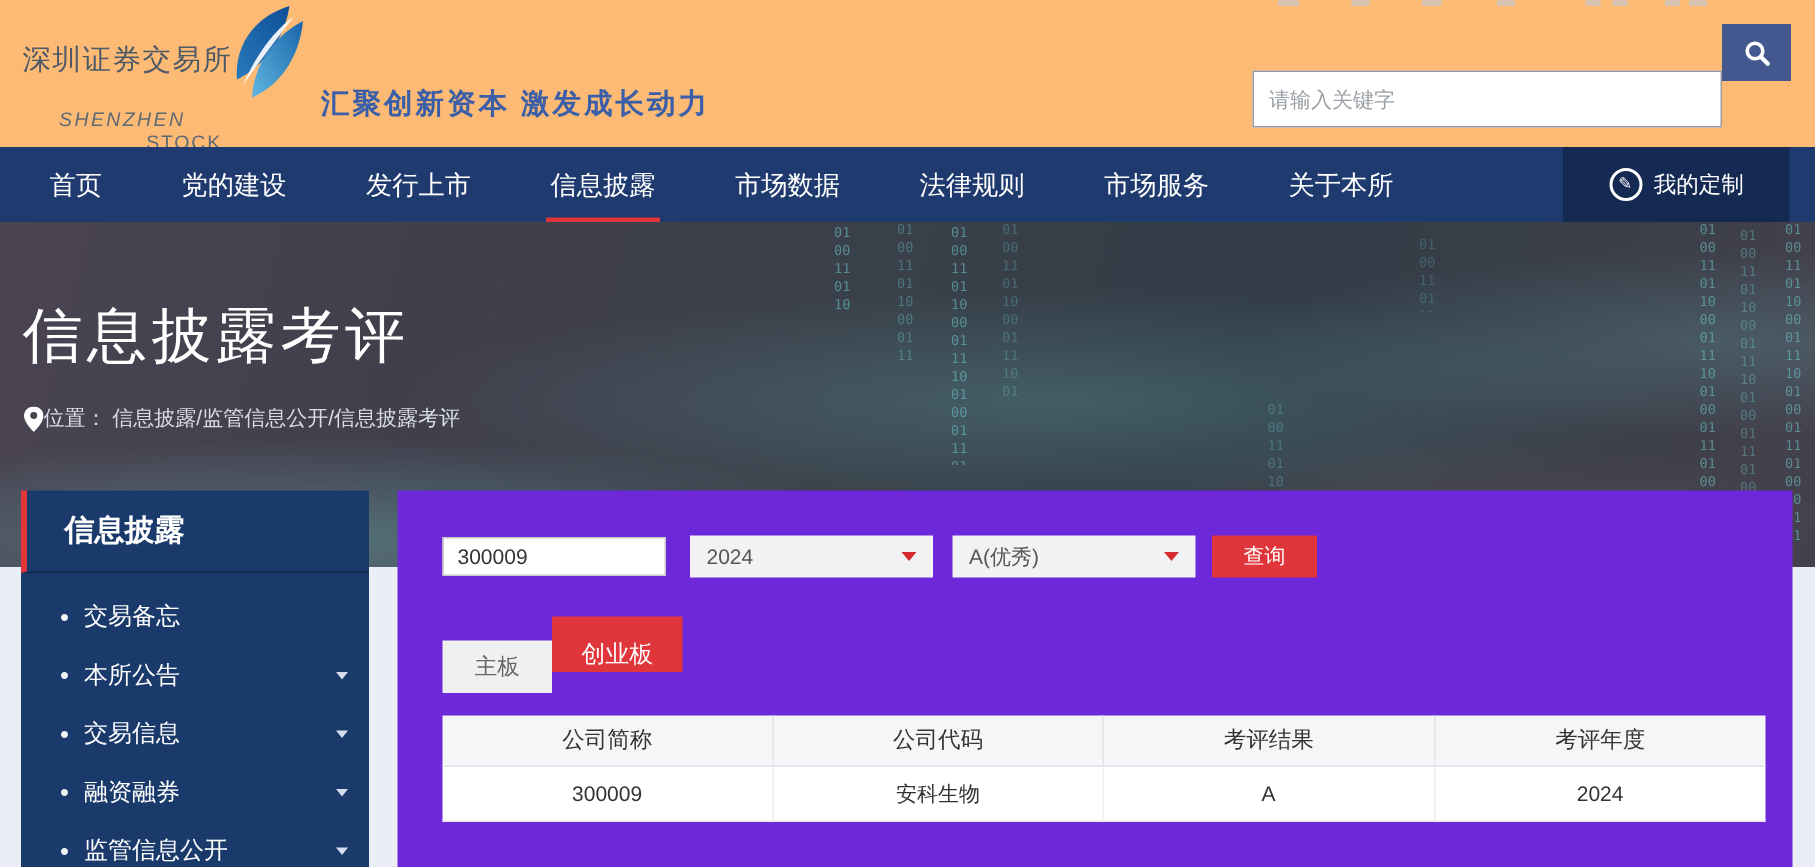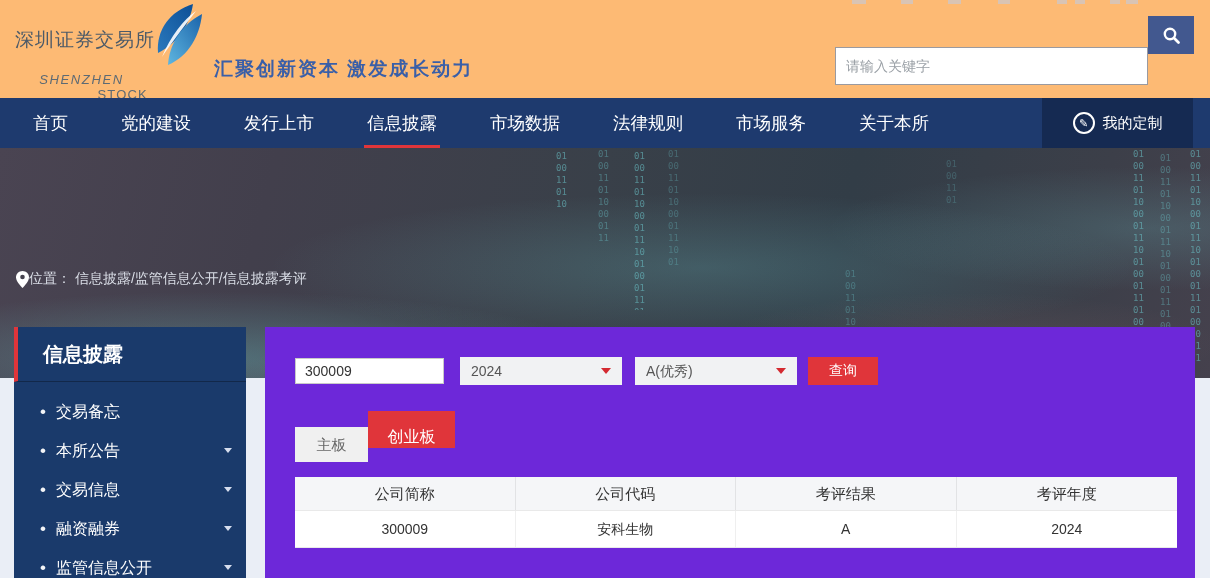--- a/index.html
+++ b/index.html
@@ -309,20 +309,21 @@
 01
 00
 01
 11
 01
 00
 10
 01
 11</div>
 
+    <h1 class="banner-title">信息披露考评</h1>
     <div class="breadcrumb">
       <svg width="13" height="17" viewBox="0 0 13 17">
         <path d="M6.5 0 C2.9 0 0 2.8 0 6.2 C0 10.8 6.5 17 6.5 17 S13 10.8 13 6.2 C13 2.8 10.1 0 6.5 0 Z" fill="#fff"></path>
         <circle cx="6.5" cy="6" r="2.3" fill="#45424e"></circle>
       </svg>
       <span>位置： 信息披露/监管信息公开/信息披露考评</span>
     </div>
   </div>
 
   <div class="page-bg"></div>

